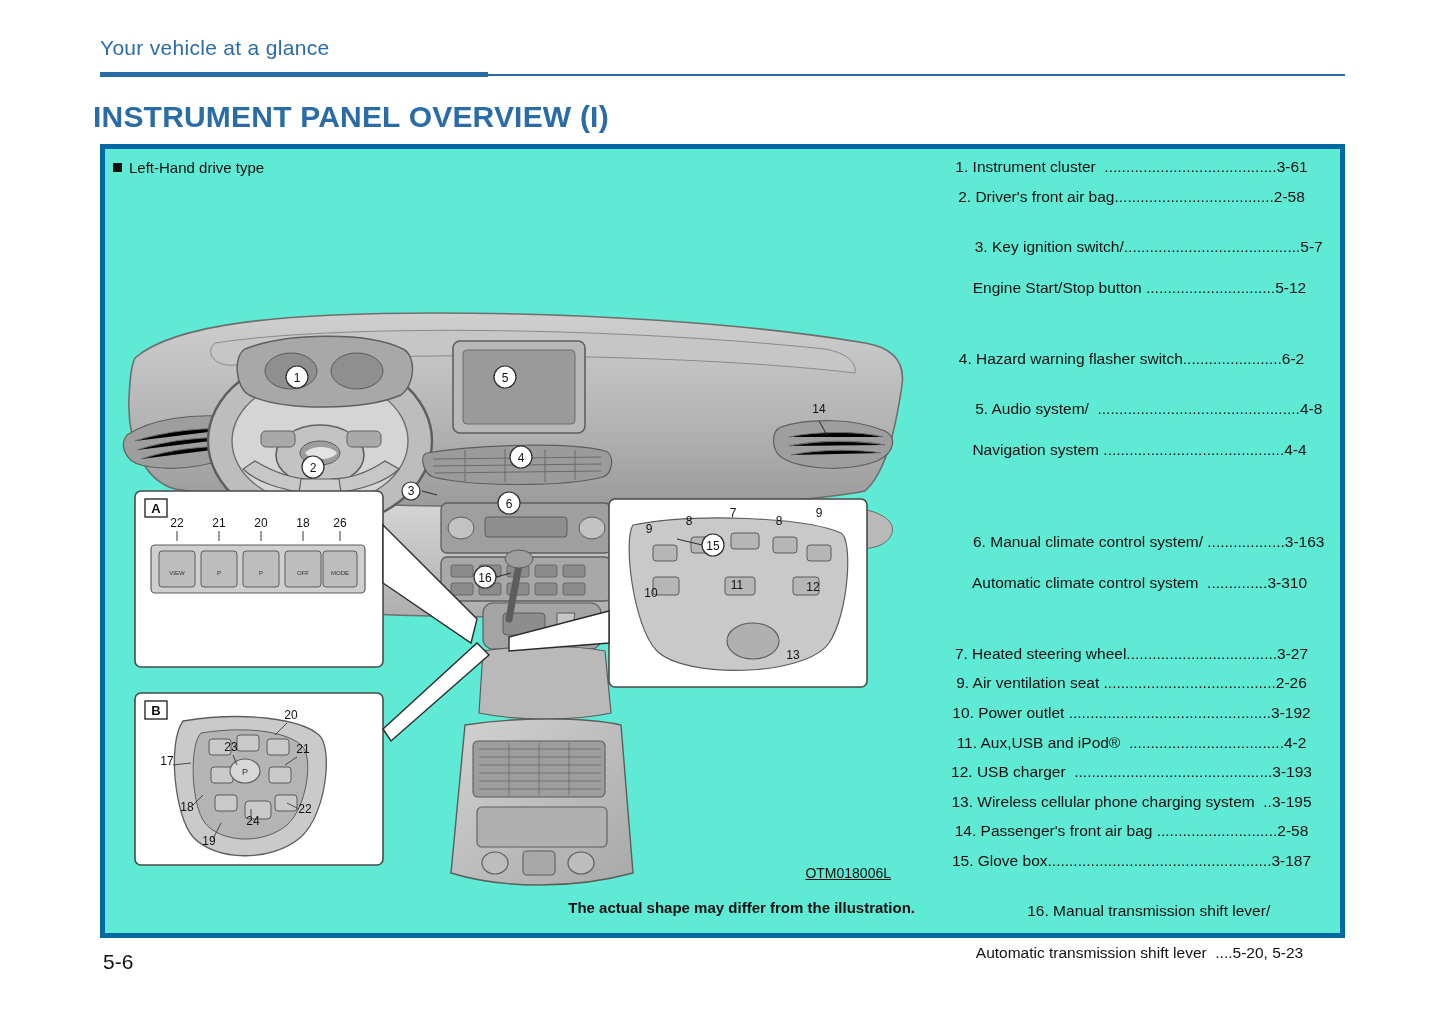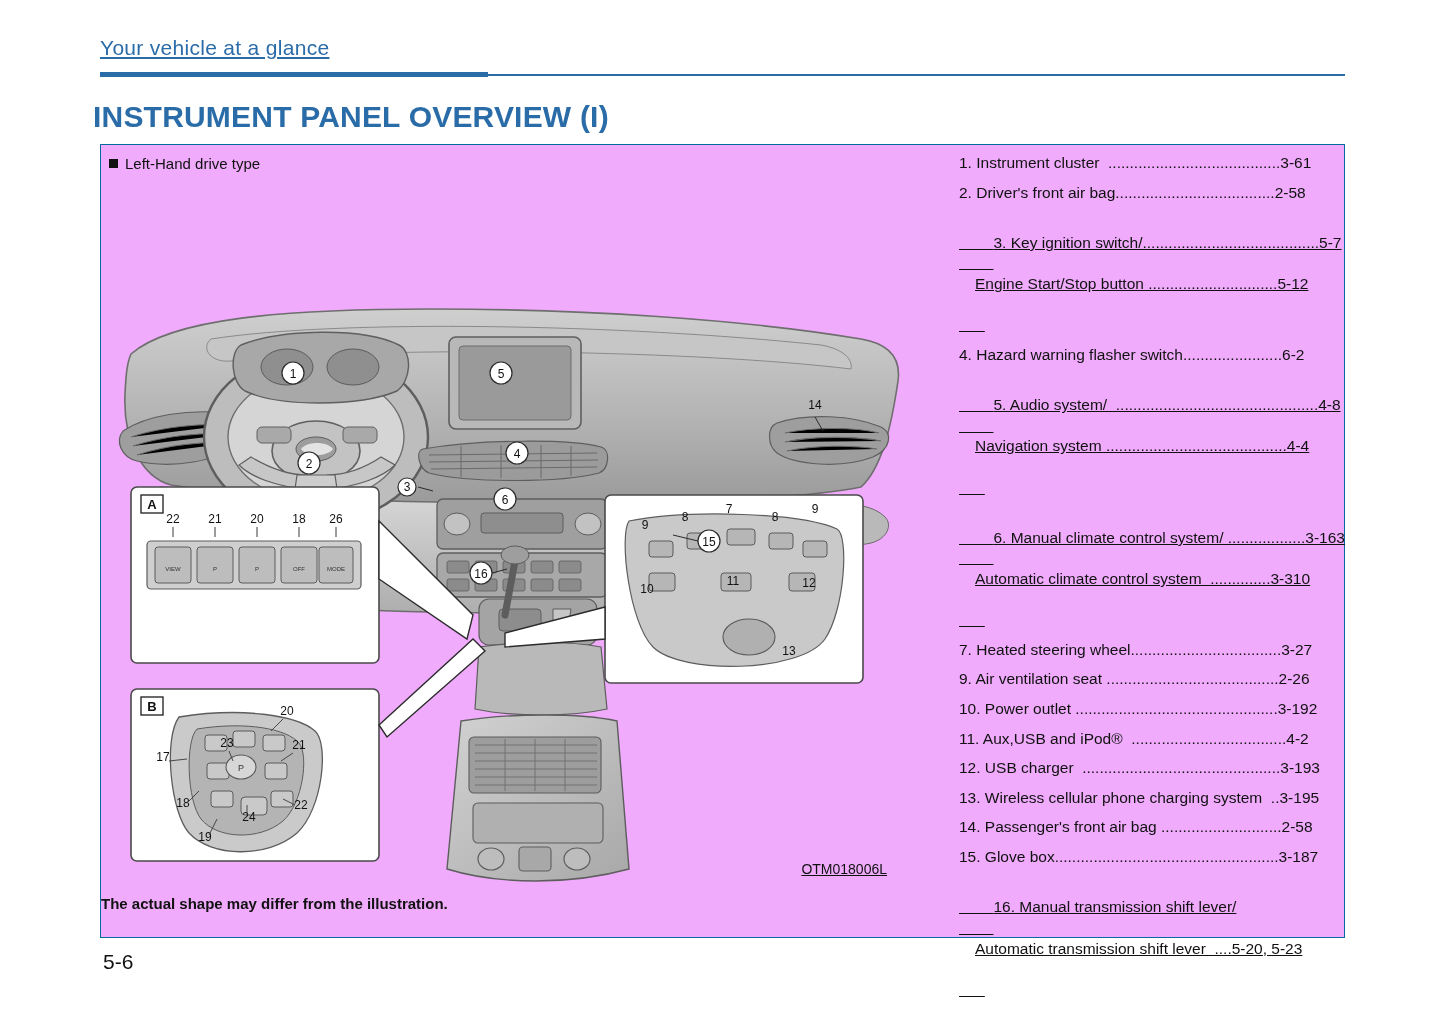--- a/index.html
+++ b/index.html
@@ -19,21 +19,20 @@
   
   .header {
     position: absolute;
     left: 100px; top: 36px; width: 1245px;
   }
   .header-title {
     font-size: 21px;
     color: #2a6ca8;
     letter-spacing: 0.3px;
     padding-bottom: 6px;
-    text-decoration: underline;
   }
   .header-rule-thick {
     position: absolute;
     left: 0; top: 36px;
     width: 388px; height: 5px;
     background: #2a6ca8;
   }
   .header-rule-thin {
     position: absolute;
     left: 388px; top: 38px;
@@ -49,22 +48,22 @@
     font-weight: bold;
     color: #2a6ca8;
     letter-spacing: 0.2px;
   }
 
   
   .content {
     position: absolute;
     left: 100px; top: 144px;
     width: 1245px; height: 794px;
-    background: #f0abfc;
-    border: 1px solid #0369a1;
+    background: #5eead4;
+    border: 5px solid #0369a1;
   }
 
   
   .illus-col {
     position: absolute;
     left: 0; top: 0; width: 810px; height: 794px;
   }
   .lh-label {
     position: absolute;
     left: 8px; top: 10px;
@@ -81,44 +80,45 @@
   .figure-code {
     position: absolute;
     right: 24px; top: 716px;
     font-size: 14px;
     color: #111;
     text-decoration: underline;
   }
   .caption {
     position: absolute;
     left: 0; top: 750px; width: 810px;
-    text-align: left;
+    text-align: right;
     font-size: 15px;
     font-weight: bold;
     color: #111;
   }
 
   
   .illus-svg { position: absolute; left: 0; top: 24px; }
 
   
   .list-col {
     position: absolute;
-    left: 848px; top: 0; width: 435px; height: 794px;
+    left: 810px; top: 0; width: 435px; height: 794px;
     padding: 8px 12px 0 10px;
+    text-align: center;
   }
   .item {
     display: block;
     font-size: 15.5px;
     color: #111;
     line-height: 1.33;
     margin-bottom: 9px;
     white-space: pre-wrap;
   }
-  .item.sub { margin-bottom: 9px; text-decoration: underline; }
+  .item.sub { margin-bottom: 9px; }
   .item .l2 { display: block; padding-left: 16px; }
 
   
   .folio {
     position: absolute;
     left: 103px; top: 950px;
     font-size: 21px;
     color: #111;
   }
 

